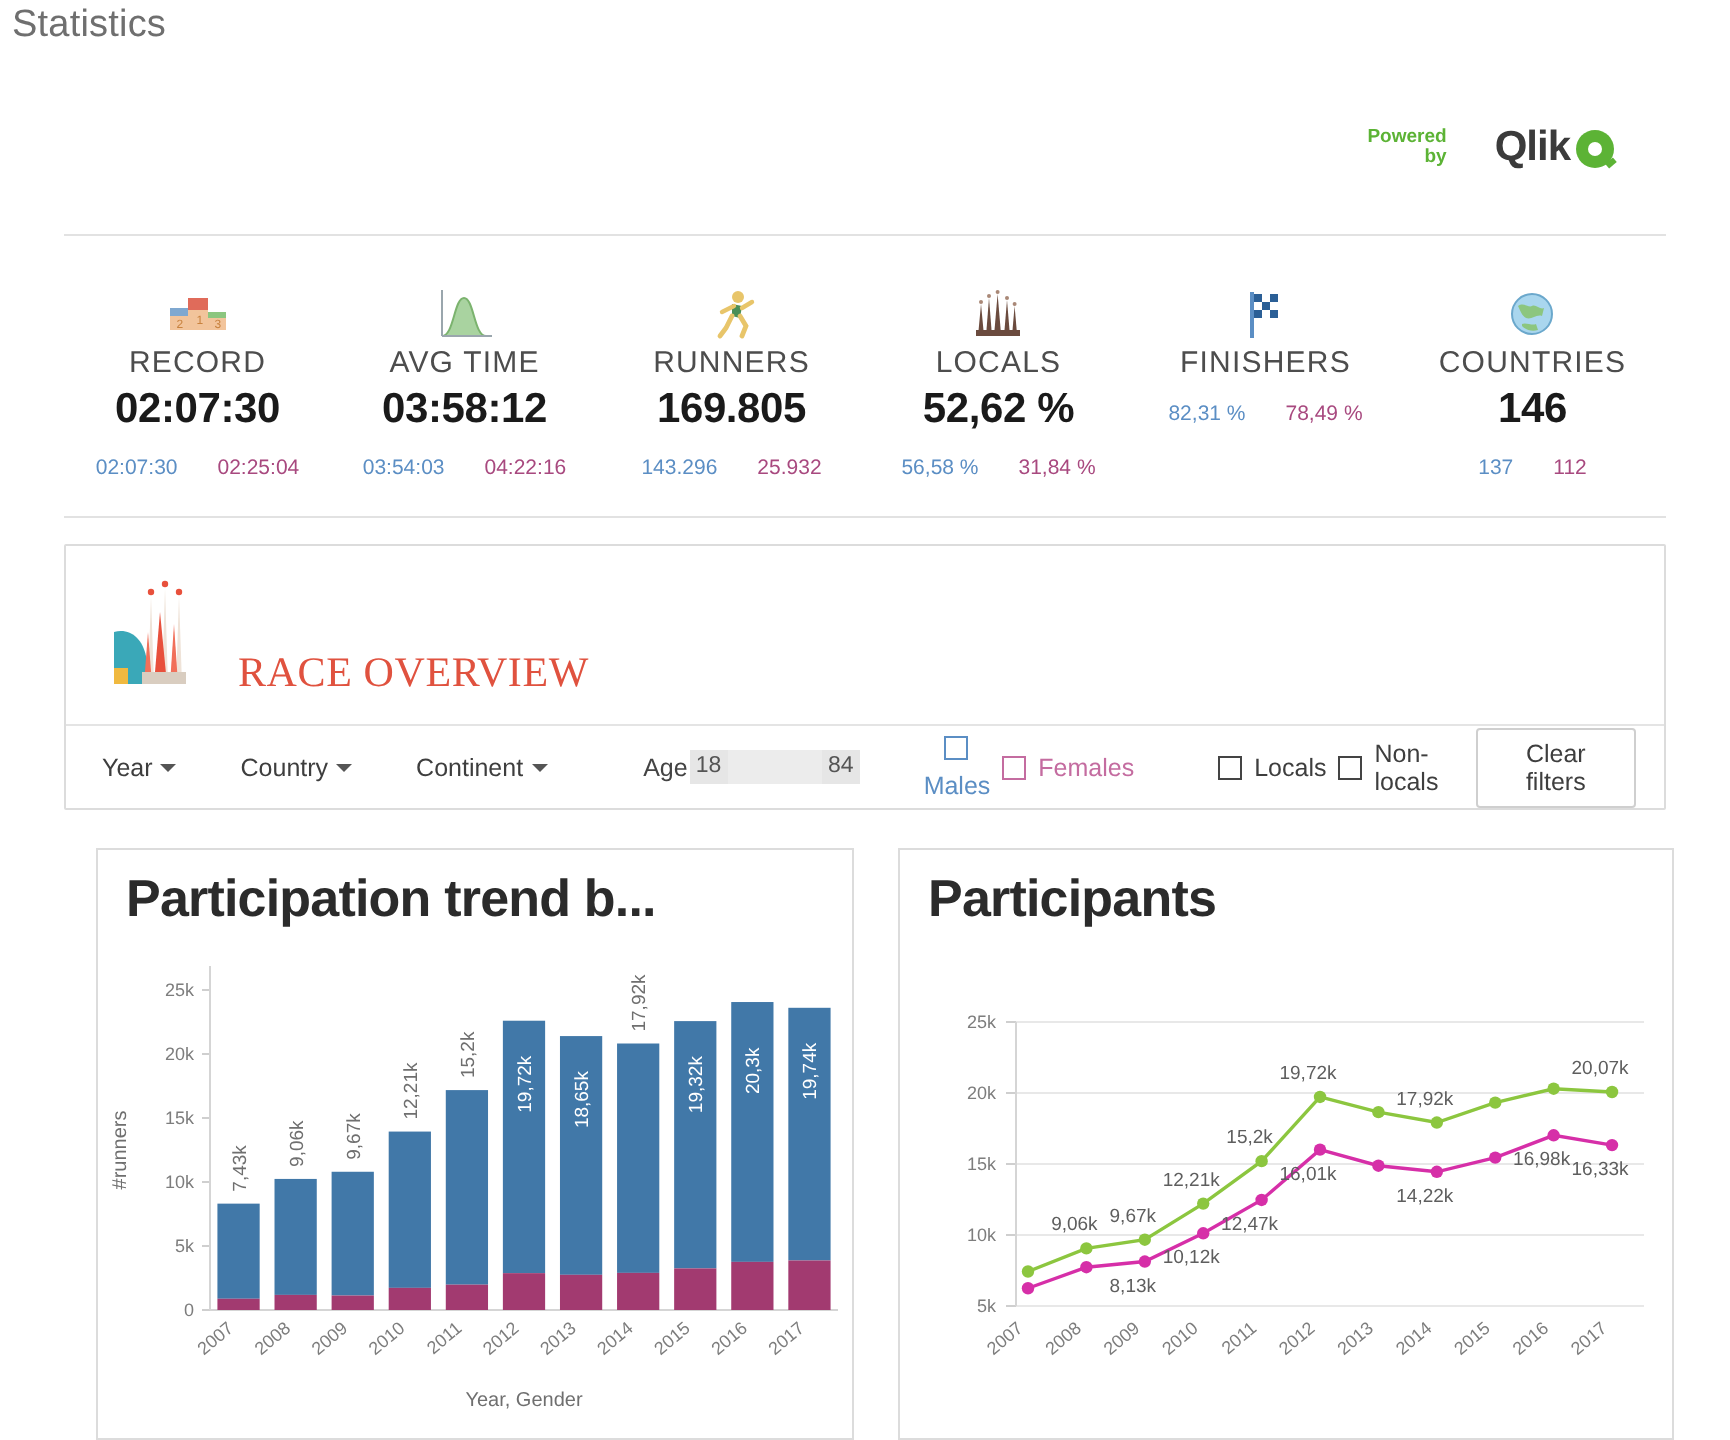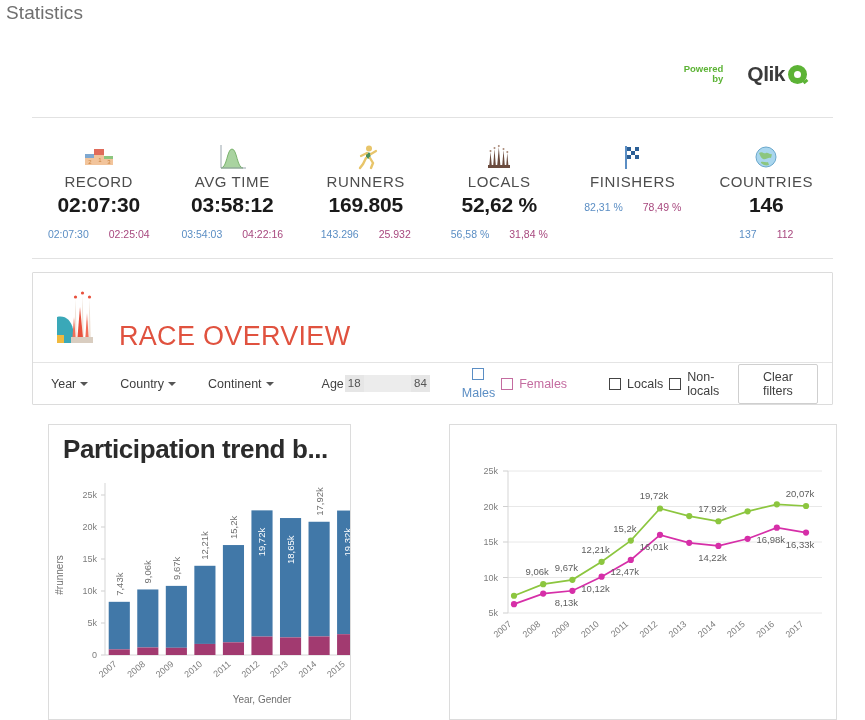--- a/index.html
+++ b/index.html
@@ -76,22 +76,22 @@
   #overview-panel {
     position:absolute; left:32px; right:32px; top:272px;
     border:1px solid #dcdcdc; background:#fff;
     height:133px; border-radius:1px;
   }
   #overview-header {
     height:90px; display:flex; align-items:center; padding-left:22px; gap:14px;
     border-bottom:1px solid #e4e4e4;
   }
   #overview-title {
-    font-size:27px; color:#e0523f; letter-spacing:.3px;
-    font-family:Liberation Sans, sans-serif; font-weight:400;margin-top:37px;
+    font-size:21px; color:#e0523f; letter-spacing:.3px;
+    font-family:Liberation Serif, serif; font-weight:400;margin-top:37px;
   }
 
   
   #filter-bar {
     height:41px; display:flex; align-items:center; padding:0 14px 0 18px;
     font-size:12.5px; color:#444; gap:0;
   }
   .filter-dd { margin-right:32px; cursor:pointer; color:#3e3e3e; white-space:nowrap; }
   .caret { display:inline-block; width:0;height:0;margin-left:4px;
            border-left:4px solid transparent;border-right:4px solid transparent;
@@ -121,21 +121,21 @@
     margin-left:auto; border:1px solid #cfcfcf; background:#fff;
     font-size:12.5px; color:#3e3e3e; padding:5px 11px; border-radius:2px;
     cursor:pointer; font-family:"Liberation Sans", sans-serif;
   }
 
   
   .chart-card {
     position:absolute; top:424px; border:1px solid #dcdcdc; background:#fff;
     height:296px; overflow:hidden;
   }
-  #chart-bar-card { left:48px; width:303px; }
+  #chart-bar-card { left:48px; width:379px; }
   #chart-line-card { left:449px; width:388px; }
   .chart-title {
     font-size:26px; font-weight:bold; color:#2b2b2b; padding:9px 0 0 14px;
     letter-spacing:-.4px; white-space:nowrap;
   }
   .plot { position:relative; }
   .tick-lbl { font-size:9px; fill:#7d7d7d; font-family:"Liberation Sans", sans-serif; }
   .dlabel   { font-size:9.5px; font-family:"Liberation Sans", sans-serif; }
   .axis-title { font-size:10px; fill:#6f6f6f; font-family:"Liberation Sans", sans-serif; }
 </style>
@@ -417,20 +417,21 @@
         <rect x="345.16545454545457" y="38.89599999999999" width="21.123636363636365" height="126.33600000000001" fill="#4178a8"></rect>
         <rect x="345.16545454545457" y="165.232" width="21.123636363636365" height="24.768" fill="#a23a70"></rect>
         <text x="359.22727272727275" y="84.89599999999999" class="dlabel" fill="#ffffff" text-anchor="start" transform="rotate(-90 359.22727272727275 84.89599999999999)">19,74k</text>
         <text x="353.72727272727275" y="200" class="tick-lbl" text-anchor="end" transform="rotate(-40 353.72727272727275 200)">2017</text>
         <text x="213" y="238" class="axis-title" text-anchor="middle">Year, Gender</text>
       </svg>
   </div>
 </div>
 
 <div class="chart-card" id="chart-line-card">
+  <div class="chart-title">Participants</div>
   <div class="plot">
     <svg id="line-svg" width="386" height="248" viewBox="0 0 386 248">
         <line x1="58" y1="188" x2="372" y2="188" stroke="#e8e8e8" stroke-width="1"></line>
         <text x="48" y="191" text-anchor="end" class="tick-lbl">5k</text>
         <line x1="53" y1="188" x2="58" y2="188" stroke="#cfcfcf" stroke-width="1"></line>
         <line x1="58" y1="152.5" x2="372" y2="152.5" stroke="#e8e8e8" stroke-width="1"></line>
         <text x="48" y="155.5" text-anchor="end" class="tick-lbl">10k</text>
         <line x1="53" y1="152.5" x2="58" y2="152.5" stroke="#cfcfcf" stroke-width="1"></line>
         <line x1="58" y1="117" x2="372" y2="117" stroke="#e8e8e8" stroke-width="1"></line>
         <text x="48" y="120" text-anchor="end" class="tick-lbl">15k</text>

